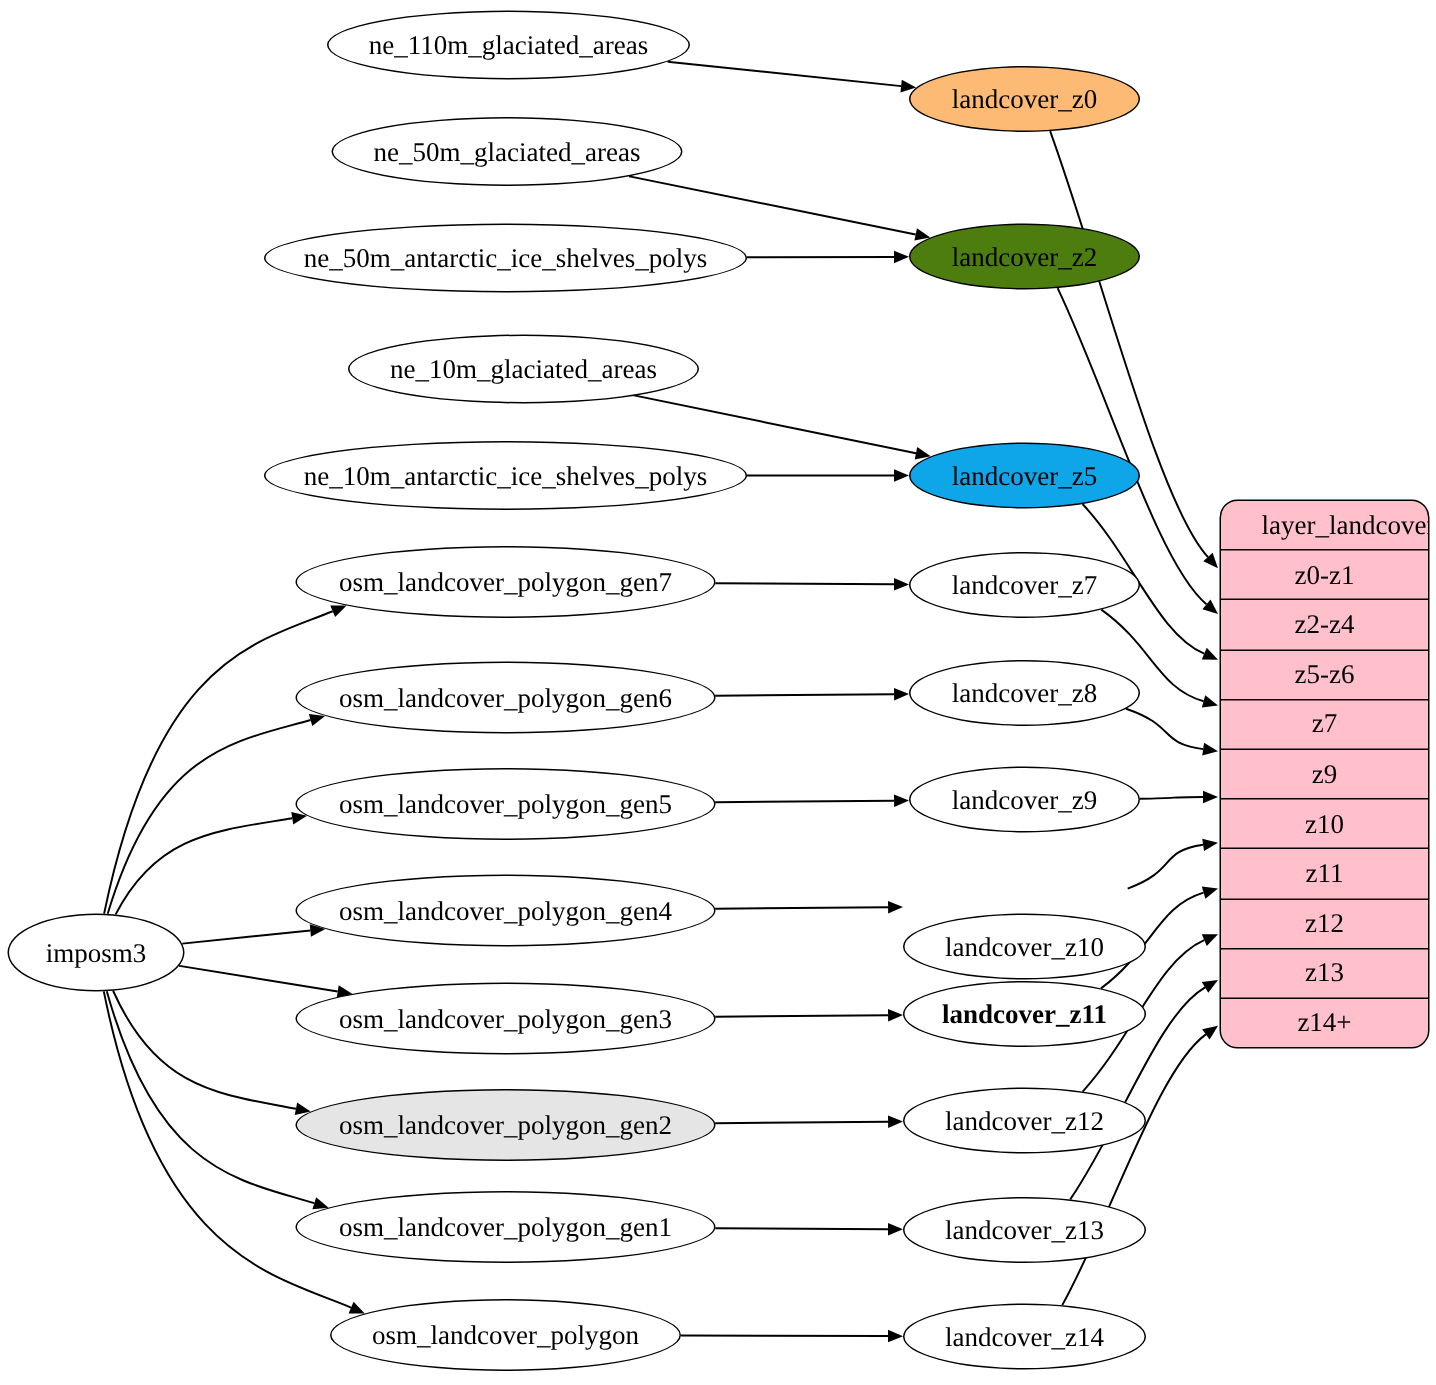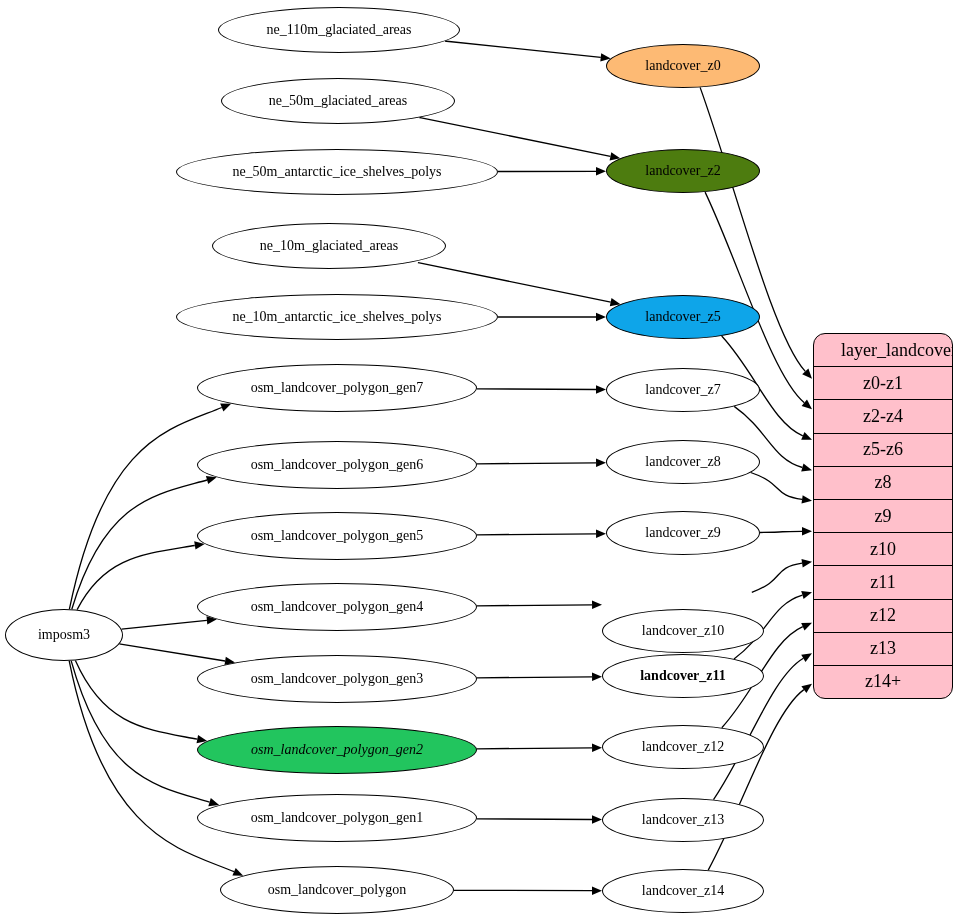--- a/index.html
+++ b/index.html
@@ -1,21 +1,21 @@
 <!DOCTYPE html>
 <html><head>
 <meta charset="utf-8">
 <style>
   html,body{margin:0;padding:0;background:#ffffff;}
   #canvas{position:relative;width:957px;height:923px;background:#ffffff;overflow:hidden;
           font-family:"Liberation Serif","DejaVu Serif",serif;color:#000;}
   #edge-layer{position:absolute;left:0;top:0;}
   .node{position:absolute;box-sizing:border-box;border:1.5px solid #000;border-radius:50%;
         background:#fff;display:flex;align-items:center;justify-content:center;
-        font-size:14px;line-height:1;white-space:nowrap;}
+        font-size:18px;line-height:1;white-space:nowrap;}
   #layer-table{position:absolute;box-sizing:border-box;border:1.5px solid #000;border-radius:12px;
         display:flex;flex-direction:column;overflow:hidden;font-size:18px;}
   .trow{flex:1;display:flex;align-items:center;justify-content:center;border-top:1.4px solid #000;
         white-space:nowrap;}
   .trow:first-child{border-top:none;padding-left:32px;}
   .edge{fill:none;}
 </style>
 </head>
 <body>
 
@@ -92,42 +92,42 @@
       </div>
       <div class="node" style="left: 218px; top: 7px; width: 242px; height: 46px; background: rgb(255, 255, 255); border-color: rgb(0, 0, 0);">
         <span>ne_110m_glaciated_areas</span>
       </div>
       <div class="node" style="left: 221px; top: 78px; width: 234px; height: 46px; background: rgb(255, 255, 255); border-color: rgb(0, 0, 0);">
         <span>ne_50m_glaciated_areas</span>
       </div>
       <div class="node" style="left: 176px; top: 149px; width: 322px; height: 46px; background: rgb(255, 255, 255); border-color: rgb(0, 0, 0);">
         <span>ne_50m_antarctic_ice_shelves_polys</span>
       </div>
-      <div class="node" style="left: 212px; top: 223px; width: 234px; height: 46px; background: rgb(255, 255, 255); border-color: rgb(0, 0, 0);">
+      <div class="node" style="left: 232px; top: 223px; width: 234px; height: 46px; background: rgb(255, 255, 255); border-color: rgb(0, 0, 0);">
         <span>ne_10m_glaciated_areas</span>
       </div>
       <div class="node" style="left: 176px; top: 294px; width: 322px; height: 46px; background: rgb(255, 255, 255); border-color: rgb(0, 0, 0);">
         <span>ne_10m_antarctic_ice_shelves_polys</span>
       </div>
       <div class="node" style="left: 197px; top: 364px; width: 280px; height: 48px; background: rgb(255, 255, 255); border-color: rgb(0, 0, 0);">
         <span>osm_landcover_polygon_gen7</span>
       </div>
       <div class="node" style="left: 197px; top: 441px; width: 280px; height: 48px; background: rgb(255, 255, 255); border-color: rgb(0, 0, 0);">
         <span>osm_landcover_polygon_gen6</span>
       </div>
       <div class="node" style="left: 197px; top: 512px; width: 280px; height: 48px; background: rgb(255, 255, 255); border-color: rgb(0, 0, 0);">
         <span>osm_landcover_polygon_gen5</span>
       </div>
       <div class="node" style="left: 197px; top: 583px; width: 280px; height: 48px; background: rgb(255, 255, 255); border-color: rgb(0, 0, 0);">
         <span>osm_landcover_polygon_gen4</span>
       </div>
       <div class="node" style="left: 197px; top: 655px; width: 280px; height: 48px; background: rgb(255, 255, 255); border-color: rgb(0, 0, 0);">
         <span>osm_landcover_polygon_gen3</span>
       </div>
-      <div class="node" style="left: 197px; top: 726px; width: 280px; height: 48px; background: #22c55e; border-color: rgb(0, 0, 0); font-style: italic;">
+      <div class="node" style="left: 197px; top: 726px; width: 280px; height: 48px; background: #e5e5e5; border-color: rgb(0, 0, 0);">
         <span>osm_landcover_polygon_gen2</span>
       </div>
       <div class="node" style="left: 197px; top: 794px; width: 280px; height: 48px; background: rgb(255, 255, 255); border-color: rgb(0, 0, 0);">
         <span>osm_landcover_polygon_gen1</span>
       </div>
       <div class="node" style="left: 220px; top: 866px; width: 234px; height: 48px; background: rgb(255, 255, 255); border-color: rgb(0, 0, 0);">
         <span>osm_landcover_polygon</span>
       </div>
       <div class="node" style="left: 606px; top: 44px; width: 154px; height: 44px; background: #fdba74; border-color: rgb(0, 0, 0);">
         <span>landcover_z0</span>
@@ -161,21 +161,21 @@
       </div>
       <div class="node" style="left: 602px; top: 869px; width: 162px; height: 44px; background: rgb(255, 255, 255); border-color: rgb(0, 0, 0);">
         <span>landcover_z14</span>
       </div>
     </div>
   <div id="layer-table" style="left: 813px; top: 333px; width: 140px; height: 366px; background: rgb(255, 192, 203);">
     <div class="trow">layer_landcover</div>
   <div class="trow">z0-z1</div>
       <div class="trow">z2-z4</div>
       <div class="trow">z5-z6</div>
-      <div class="trow">z8</div>
+      <div class="trow">z7</div>
       <div class="trow">z9</div>
       <div class="trow">z10</div>
       <div class="trow">z11</div>
       <div class="trow">z12</div>
       <div class="trow">z13</div>
       <div class="trow">z14+</div>
     </div>
 </div>
 
 </body></html>

